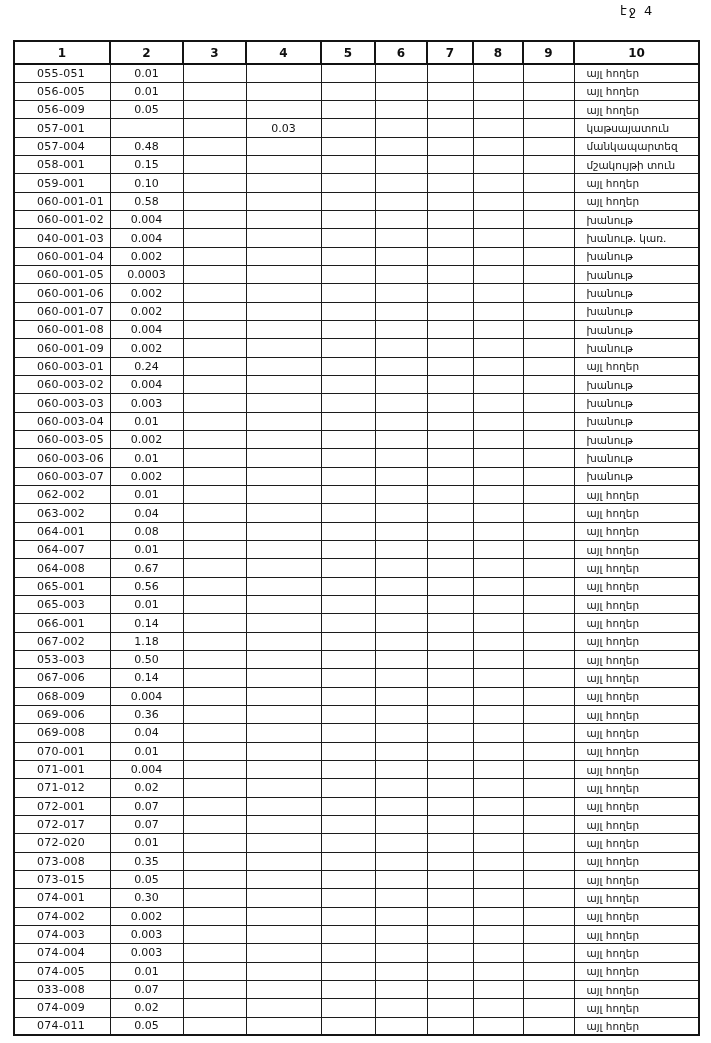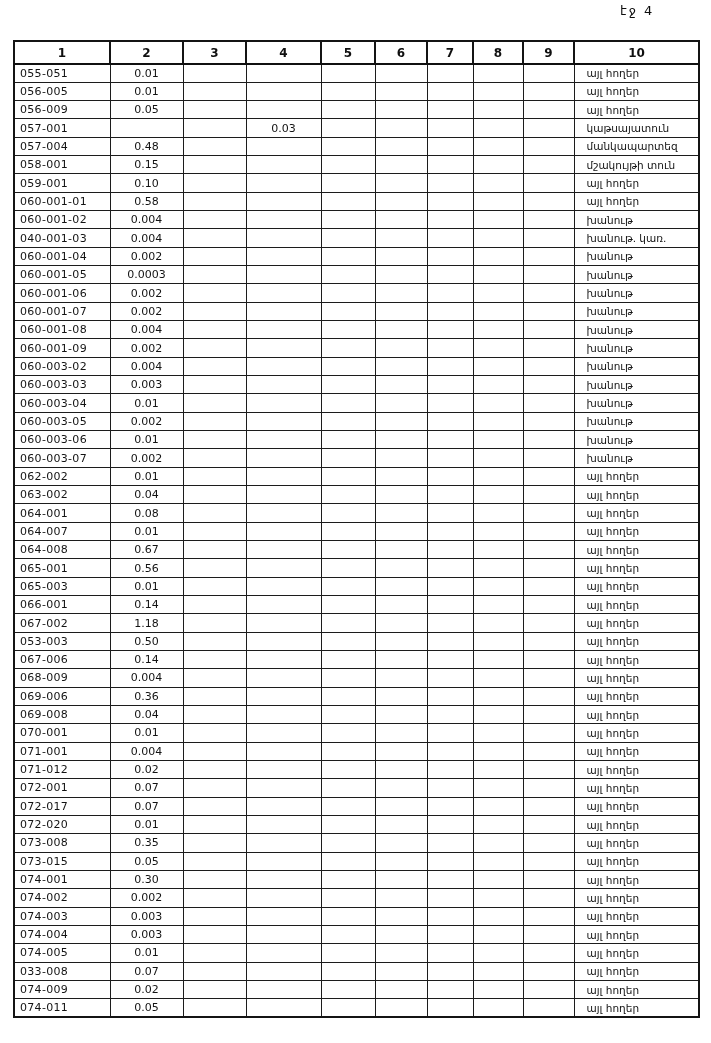--- a/index.html
+++ b/index.html
@@ -47,21 +47,21 @@
     border: 1.4px solid #1c1c1c;
     font-size: 11px;
     padding: 0 3px;
     white-space: nowrap;
     overflow: hidden;
     color: #131313;
   }
   .scan-table tbody tr {
     height: 18.33px;
   }
-  td.c-code { text-align: left; padding-left: 5px; letter-spacing: 0.3px; }
+  td.c-code { text-align: left; padding-left: 22px; letter-spacing: 0.3px; }
   td.c-num  { text-align: center; }
   td.c-lbl  { text-align: left; padding-left: 12px; font-size: 10.5px; }
 </style>
 </head>
 <body>
 
 <div class="page-label">էջ 4</div>
 
 <table class="scan-table">
   <colgroup id="colgroup">
@@ -277,20 +277,32 @@
         <td></td>
         <td class="c-num"></td>
         <td></td>
         <td></td>
         <td></td>
         <td></td>
         <td></td>
         <td class="c-lbl">խանութ</td>
       </tr>
       <tr>
+        <td class="c-code">060-003-01</td>
+        <td class="c-num">0.24</td>
+        <td></td>
+        <td class="c-num"></td>
+        <td></td>
+        <td></td>
+        <td></td>
+        <td></td>
+        <td></td>
+        <td class="c-lbl">այլ հողեր</td>
+      </tr>
+      <tr>
         <td class="c-code">060-003-02</td>
         <td class="c-num">0.004</td>
         <td></td>
         <td class="c-num"></td>
         <td></td>
         <td></td>
         <td></td>
         <td></td>
         <td></td>
         <td class="c-lbl">խանութ</td>

